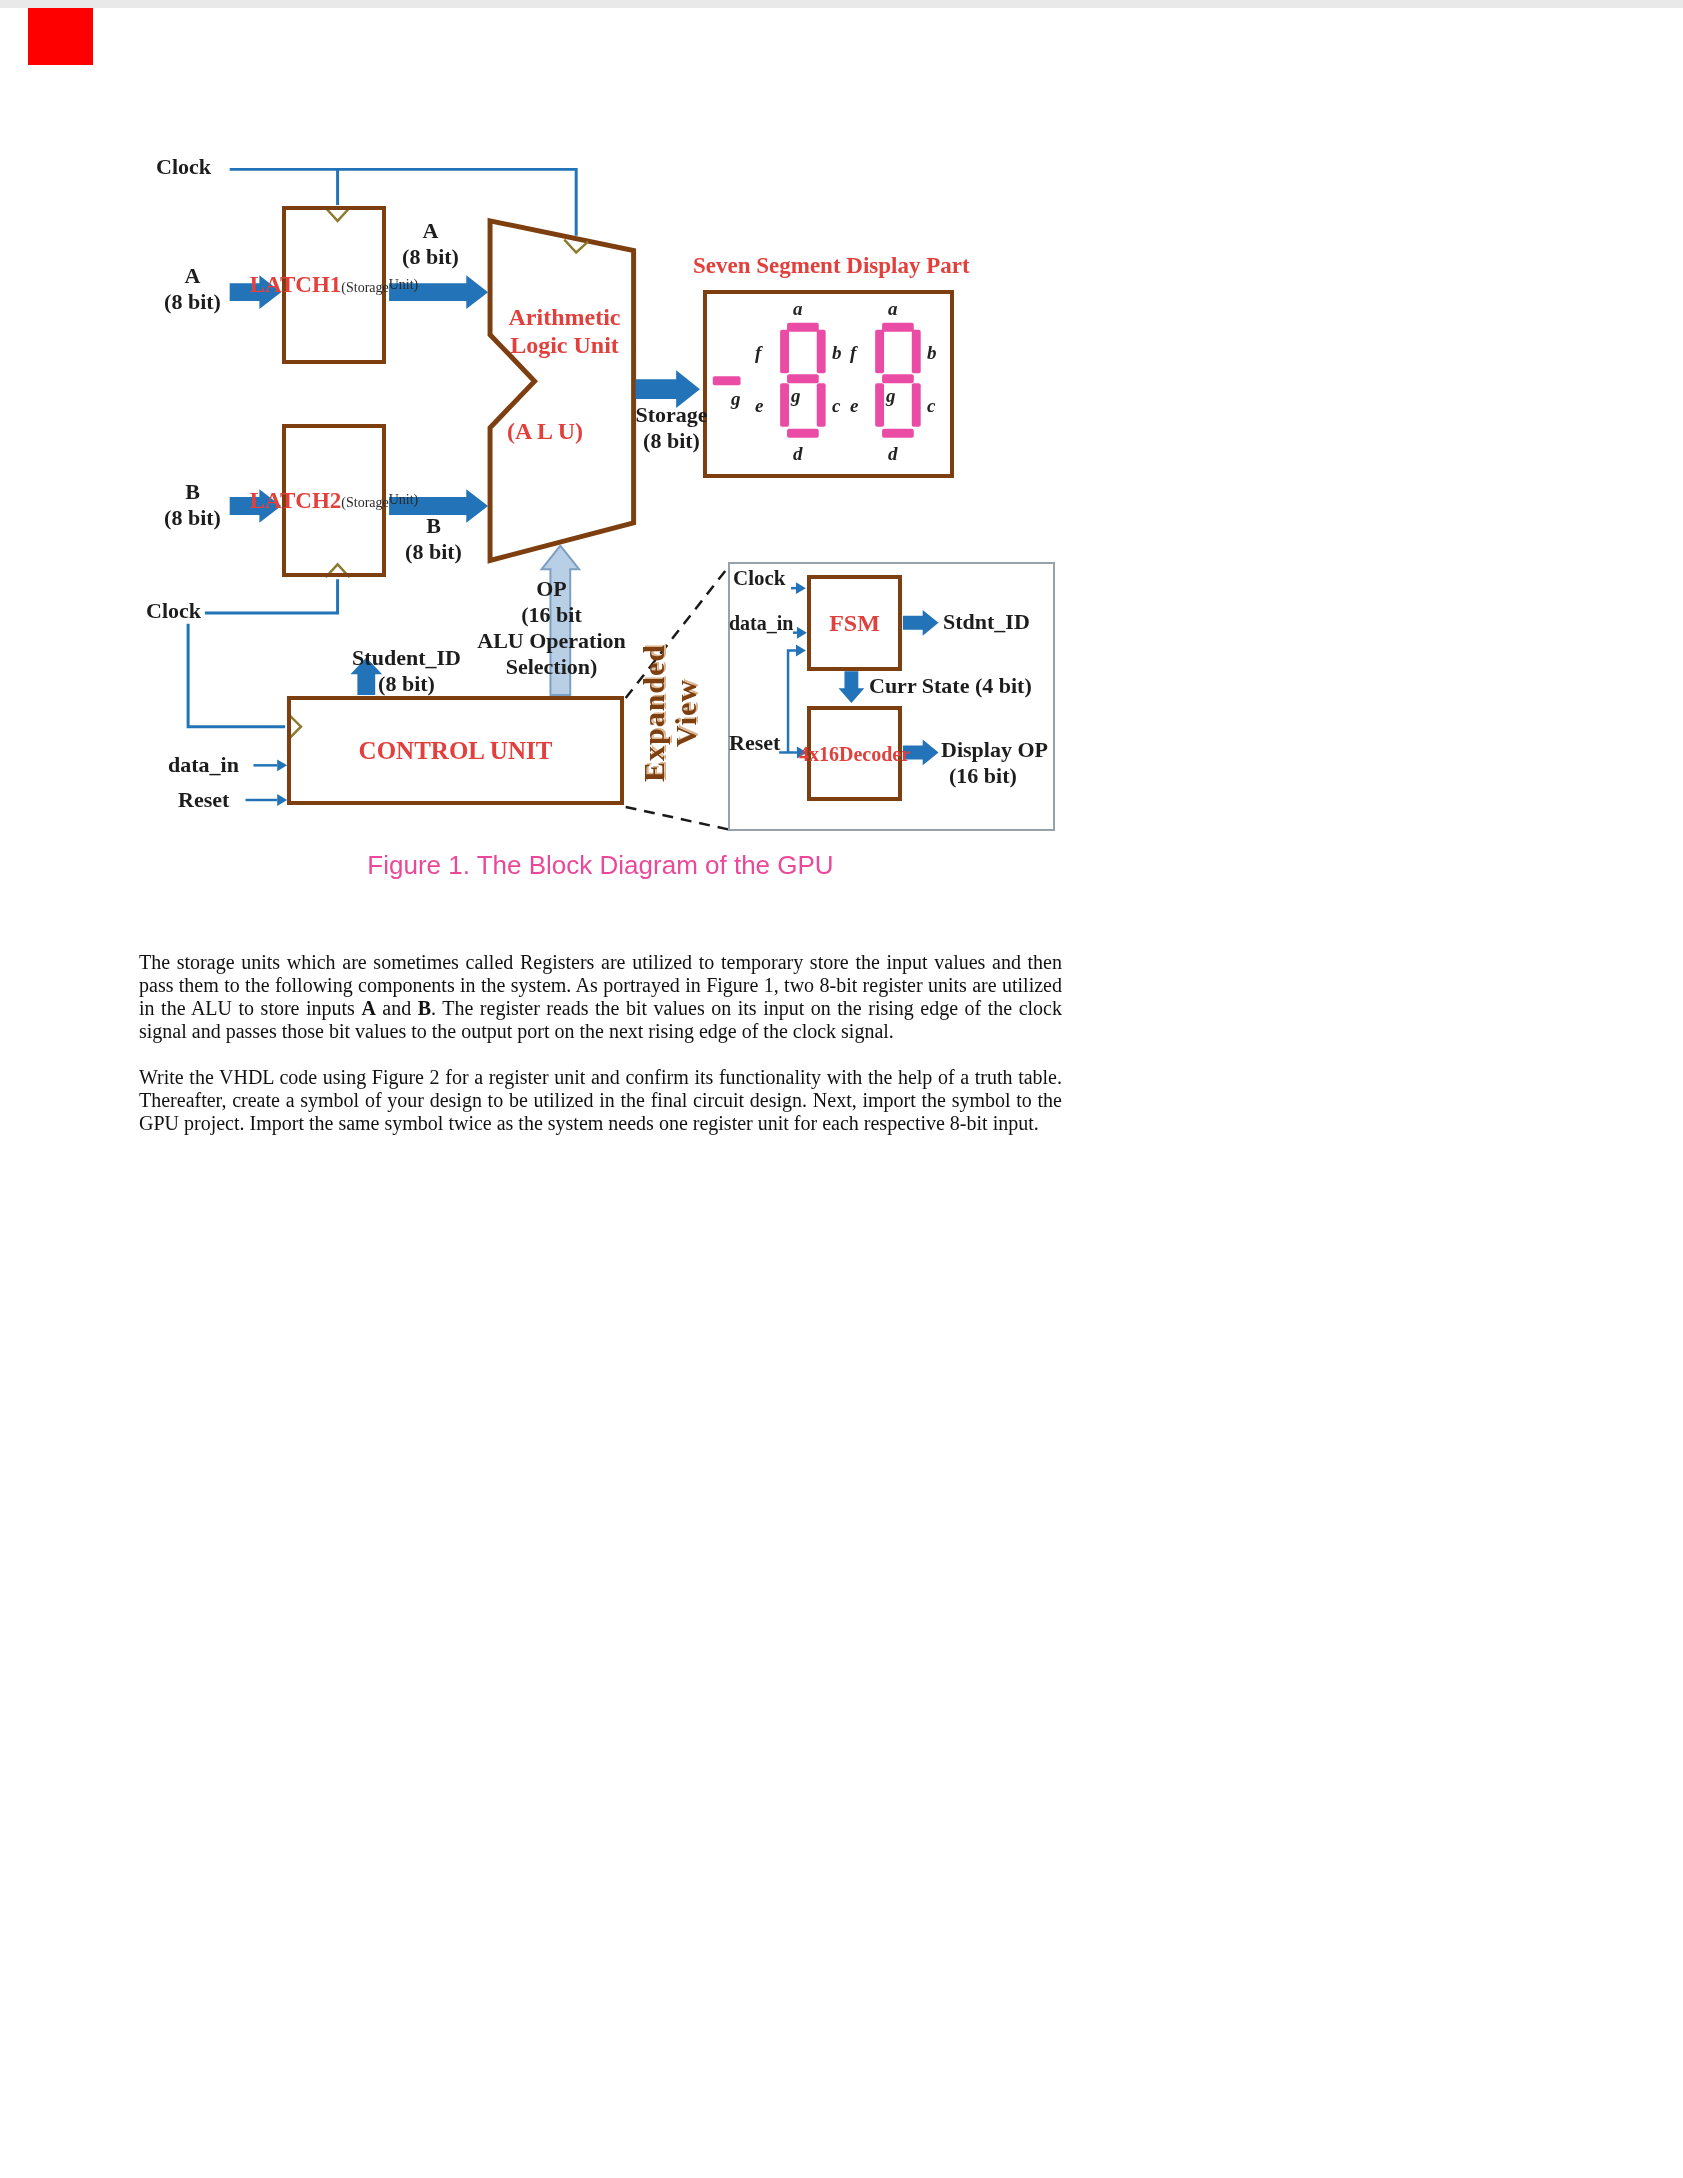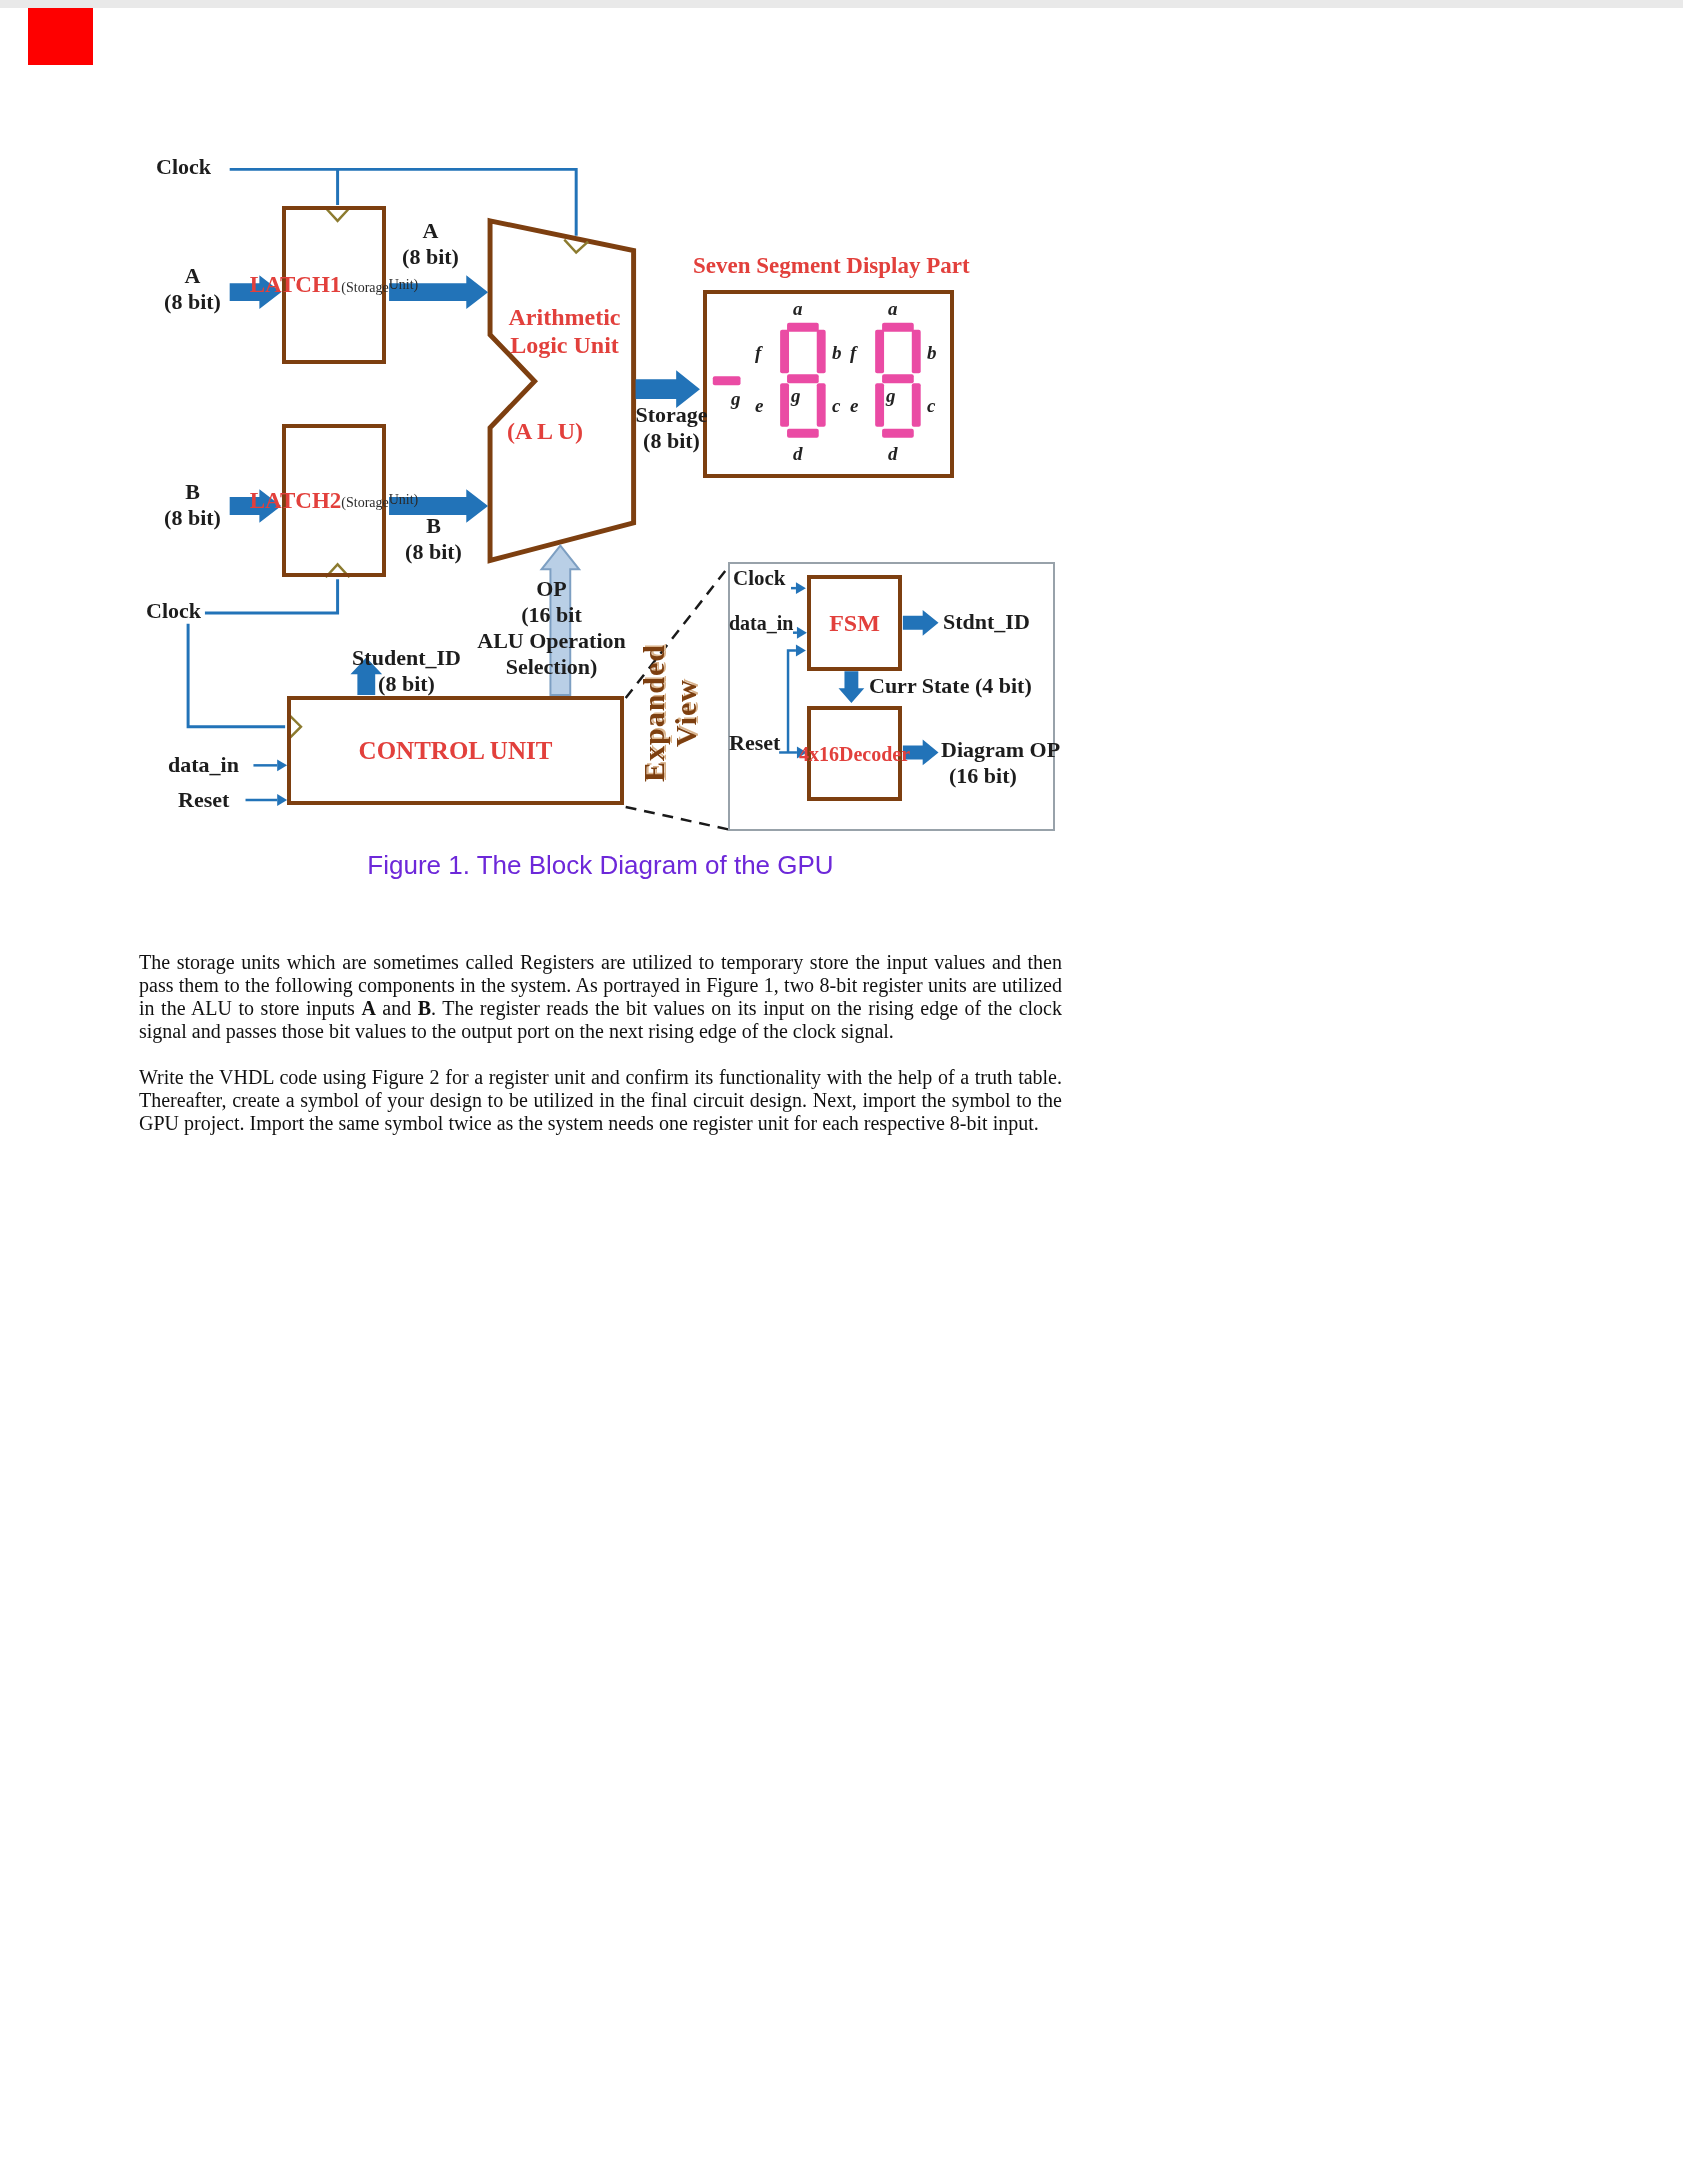--- a/index.html
+++ b/index.html
@@ -20,21 +20,21 @@
   .t24 { font-size:24px; font-weight:bold; }
   .t20 { font-size:20px; font-weight:bold; color:#2a2a2a; }
   .t19 { font-size:14px; font-weight:normal; color:#2a2a2a; }
   .seg-letter { position:absolute; font-style:italic; font-weight:bold; font-size:19px;
                 color:#222; font-family:"Liberation Serif", serif; }
   .expview { position:absolute; left:601px; top:663px; width:158px; height:84px;
              transform:rotate(-90deg); color:#7d3f10; font-weight:bold; font-size:30px;
              text-align:center; line-height:1.08; letter-spacing:1px;
              text-shadow:1.5px 1.5px 0 #d9b38c; }
   .caption { position:absolute; left:139px; top:842px; width:923px; text-align:center;
-             font-family:"Liberation Sans", sans-serif; font-size:26px; color:#6d28d9; }
+             font-family:"Liberation Sans", sans-serif; font-size:26px; color:#ec4899; }
   .heading { position:absolute; left:139px; top:887px; font-size:31px; font-weight:bold; color:#111; }
   .bodytext { position:absolute; left:139px; top:943px; width:923px; font-size:20px;
               line-height:23px; text-align:justify; color:#111; }
   .bodytext p { margin:0; }
   .bodytext p + p { margin-top:23px; }
   .b { font-weight:bold; }
 </style>
 </head>
 <body>
 
@@ -221,21 +221,21 @@
   <div class="lbl" style="left:943px;top:601px">Stdnt_ID</div>
   <div class="lbl" style="left:869px;top:665px">Curr State (4 bit)</div>
   <div class="lbl" style="left:729px;top:722px">Reset</div>
 
   <div class="box" style="left:807px;top:698px;width:95px;height:95px">
     <div class="red t20" style="color:#e2403c">4x16</div>
     <div class="red t20" style="color:#e2403c">Decoder</div>
   </div>
 
   <div class="lbl" style="left:941px;top:729px">
-    <div>Diagram OP</div>
+    <div>Display OP</div>
     <div style="padding-left:8px">(16 bit)</div>
   </div>
 
   <div class="caption">Figure 1. The Block Diagram of the GPU</div>
 
   <div class="bodytext">
     <p><span>The storage units which are sometimes called Registers are utilized to temporary store the input values and then pass them to the following components in the system. As portrayed in Figure 1, two 8-bit register units are utilized in the ALU to store inputs </span><span class="b">A</span><span> and </span><span class="b">B</span><span>. The register reads the bit values on its input on the rising edge of the clock signal and passes those bit values to the output port on the next rising edge of the clock signal.</span></p>
     <p>Write the VHDL code using Figure 2 for a register unit and confirm its functionality with the help of a truth table. Thereafter, create a symbol of your design to be utilized in the final circuit design. Next, import the symbol to the GPU project. Import the same symbol twice as the system needs one register unit for each respective 8-bit input.</p>
   </div>
 

